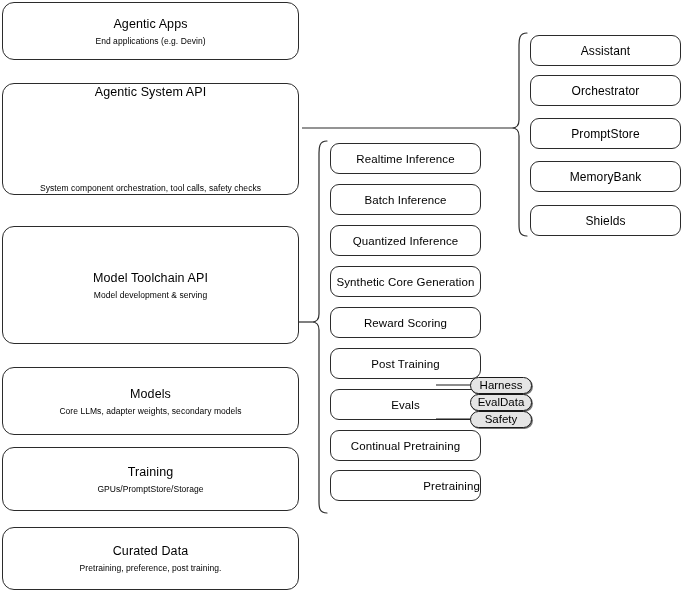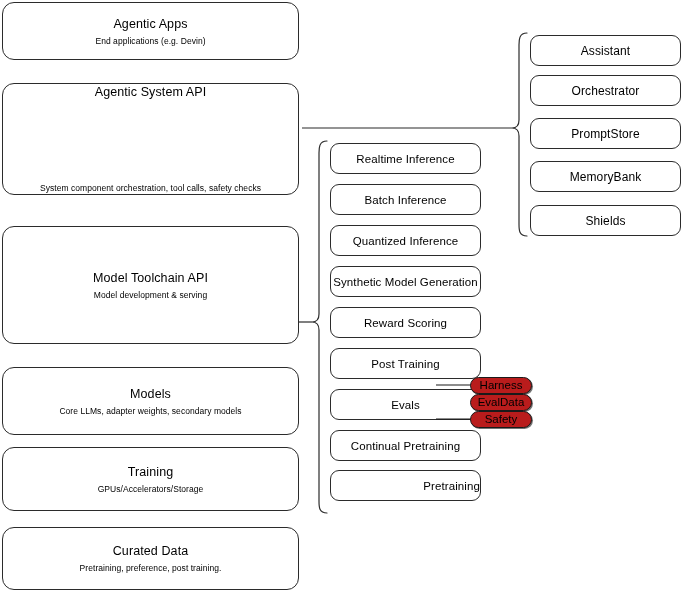--- a/index.html
+++ b/index.html
@@ -61,21 +61,21 @@
     left: 530px;
     width: 151px;
     height: 31px;
     border-radius: 9px;
   }
   .right-box .title { font-size: 12px; line-height: 14px; }
   
   .pill {
     position: absolute;
     box-sizing: border-box;
-    background: #b91c1c;
+    background: #e5e5e5;
     border: 1px solid #1a1a1a;
     border-radius: 11px;
     display: flex;
     align-items: center;
     justify-content: center;
     font-size: 11.5px;
     line-height: 13px;
     left: 470px;
     width: 62px;
     height: 17px;
@@ -124,39 +124,39 @@
     <div class="subtitle">Model development &amp; serving</div>
   </div>
 
   <div class="box layer-box" style="top:367px; height:68px;">
     <div class="title">Models</div>
     <div class="subtitle">Core LLMs, adapter weights, secondary models</div>
   </div>
 
   <div class="box layer-box" style="top:447px; height:64px;">
     <div class="title">Training</div>
-    <div class="subtitle">GPUs/Accelerators/Storage</div>
+    <div class="subtitle">GPUs/PromptStore/Storage</div>
   </div>
 
   <div class="box layer-box" style="top:527px; height:63px;">
     <div class="title">Curated Data</div>
     <div class="subtitle">Pretraining, preference, post training.</div>
   </div>
 
   <div class="box mid-box" style="top:184px;">
     <div class="title">Batch Inference</div>
   </div>
   <div class="box mid-box" style="top:143px;">
     <div class="title">Realtime Inference</div>
   </div>
   <div class="box mid-box" style="top:225px;">
     <div class="title">Quantized Inference</div>
   </div>
   <div class="box mid-box" style="top:266px;">
-    <div class="title">Synthetic Model Generation</div>
+    <div class="title">Synthetic Core Generation</div>
   </div>
   <div class="box mid-box" style="top:307px;">
     <div class="title">Reward Scoring</div>
   </div>
   <div class="box mid-box" style="top:348px;">
     <div class="title">Post Training</div>
   </div>
   <div class="box mid-box" style="top:389px;">
     <div class="title">Evals</div>
   </div>

